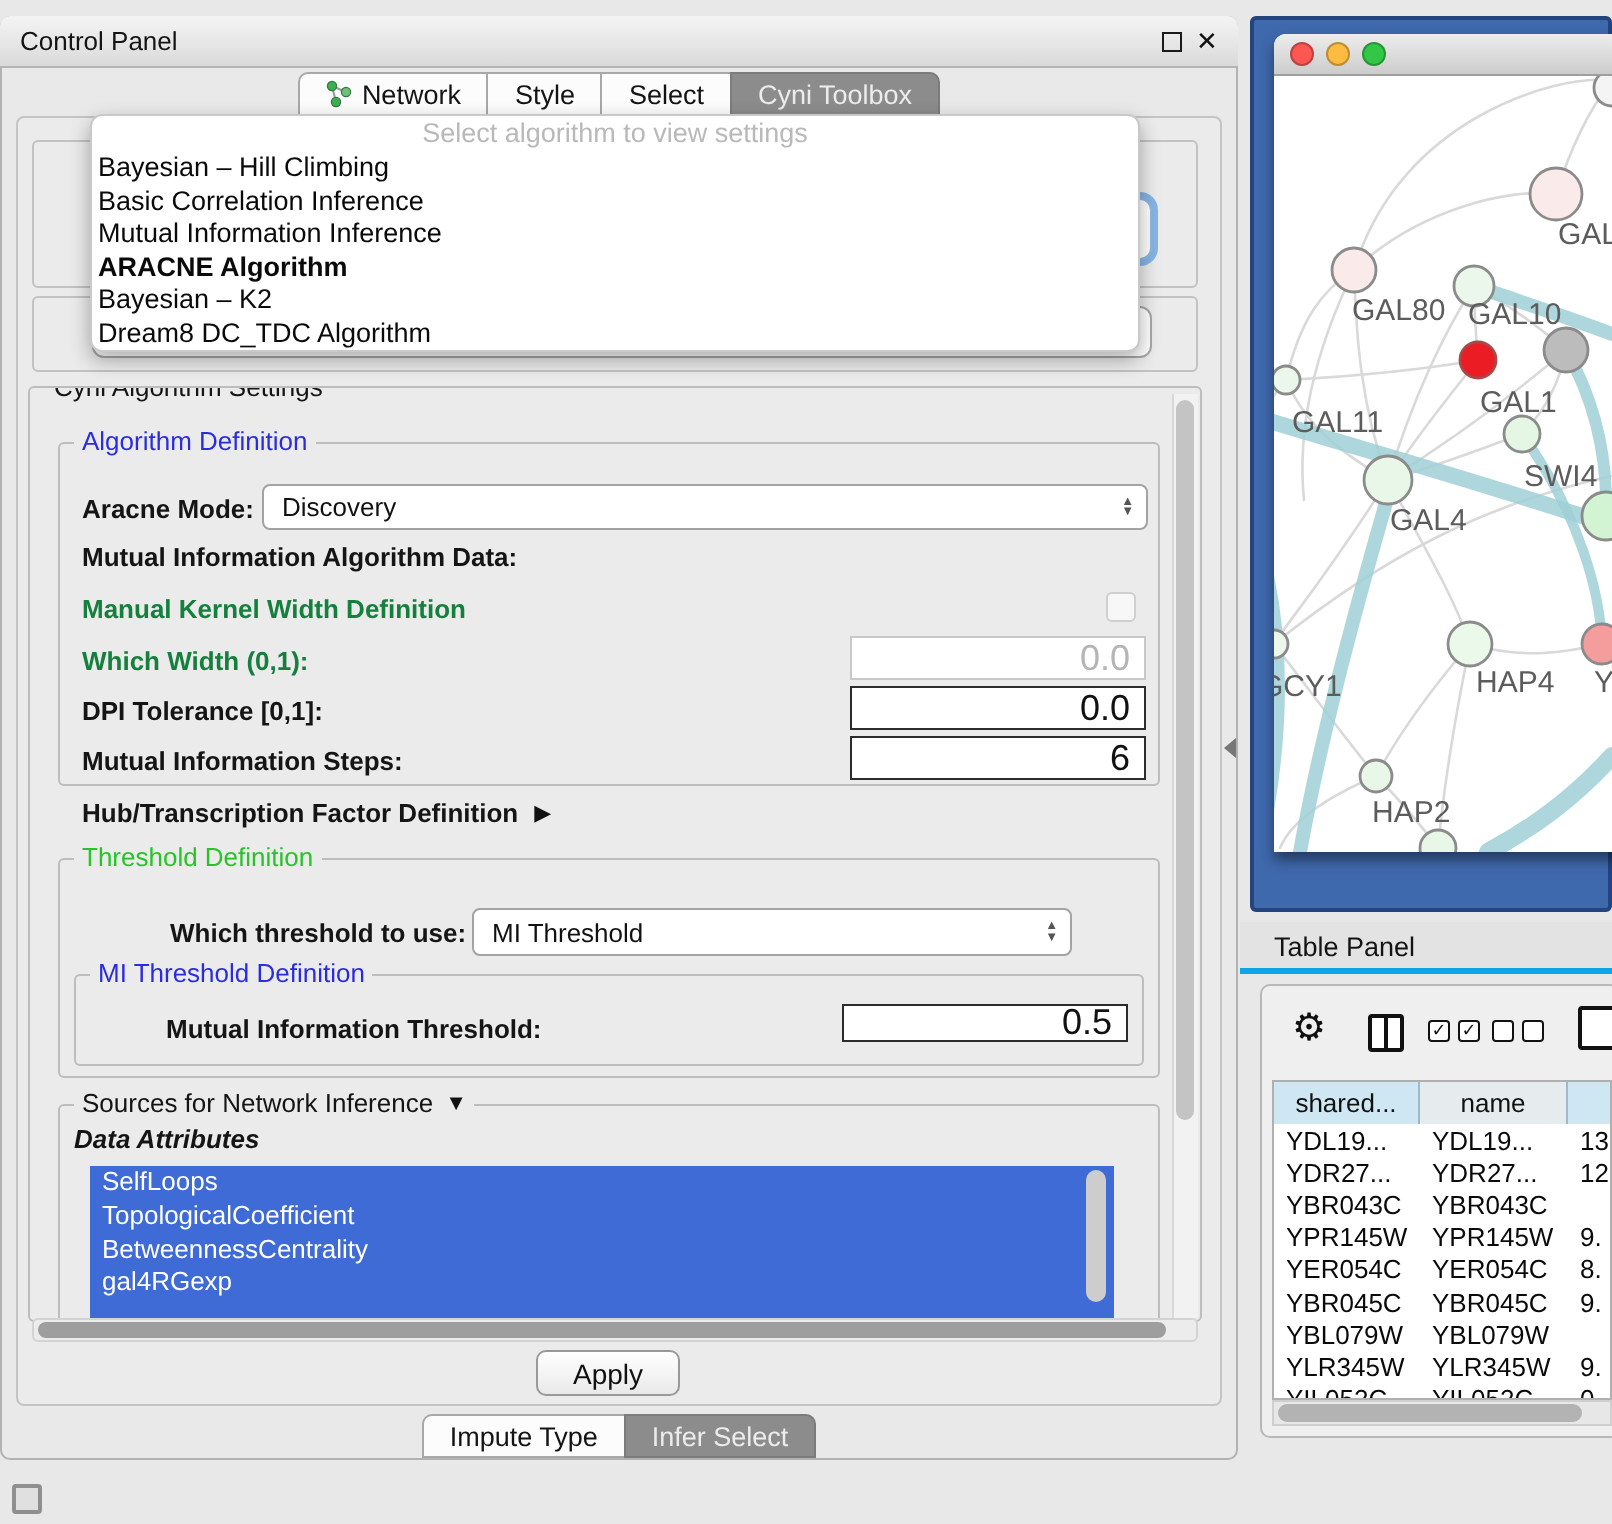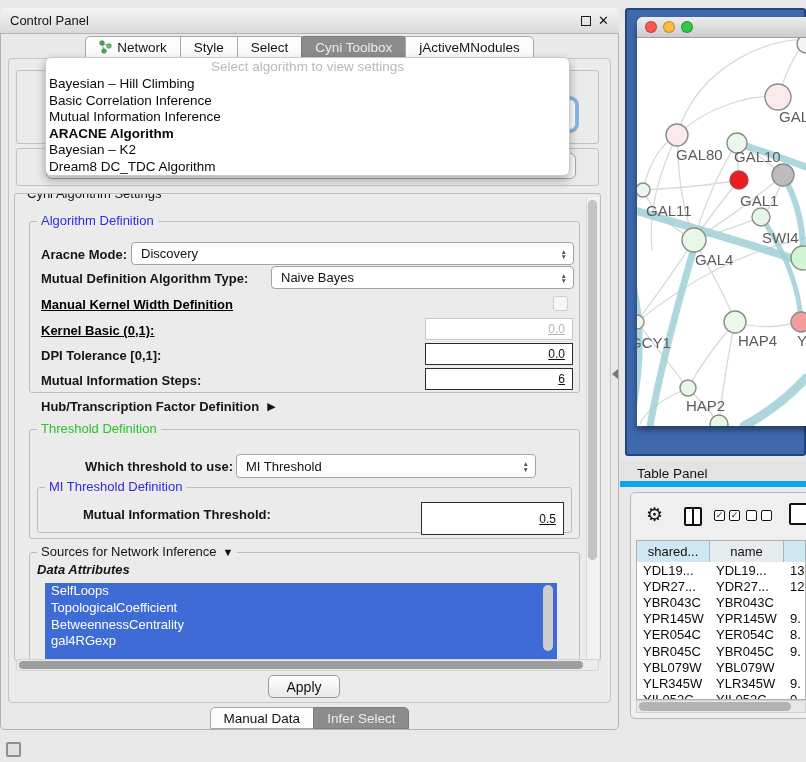--- a/index.html
+++ b/index.html
@@ -41,27 +41,27 @@
   .pp-item { height:16.6px; line-height:16.6px; font-size:13.5px; padding-left:3px; color:#0a0a0a; white-space:nowrap; }
   .pp-item.bold { font-weight:bold; }
 
   
   .grp { position:absolute; border:1px solid #bdbdbd; border-radius:3px; }
   .grp-t { position:absolute; font-size:13px; background:#ebebeb; padding:0 4px; white-space:nowrap; color:#141414; display:flex; align-items:center; gap:6px; }
   .grp-t.blue { color:#2b2be0; }
   .grp-t.green { color:#27c427; }
   .settings { overflow:hidden; background:#ebebeb; }
   .lbl { position:absolute; font-size:13px; font-weight:bold; color:#151515; white-space:nowrap; }
-  .lbl.dis { color:#000000;text-decoration:underline; }
+  .lbl.dis { color:#15803d; }
   .combo { position:absolute; background:#fff; border:1px solid #a3a3a3; border-radius:4px; font-size:13px; color:#111;
            display:flex; align-items:center; padding-left:9px; }
   .stepper { position:absolute; right:6px; top:50%; transform:translateY(-50%); display:flex; flex-direction:column; align-items:center;
              color:#555; font-size:6.5px; line-height:5.5px; }
-  .field { position:absolute; background:#fff; border:1.5px solid #2c2c2c; font-size:12px; color:#111;
-           display:flex; align-items:center; justify-content:flex-end; padding-right:7px;text-decoration:underline; }
+  .field { position:absolute; background:#fff; border:1.5px solid #2c2c2c; font-size:18px; color:#111;
+           display:flex; align-items:center; justify-content:flex-end; padding-right:7px; }
   .field.dis { border:1px solid #c8c8c8; color:#b5b5b5; }
   .checkbox { position:absolute; width:15px; height:15px; background:#f7f7f7; border:1px solid #cfcfcf; border-radius:3px; }
   .tri { font-size:11px; color:#111; }
 
   .src-list { position:absolute; left:44px; top:582px; width:512px; height:79px; background:#fff; overflow:hidden; }
   .src-item { height:16.8px; line-height:16.8px; background:#3f6bd7; color:#fff; font-size:13px; padding-left:6px; white-space:nowrap; }
   .src-scroll { position:absolute; left:542px; top:584px; width:11px; height:74px; }
   .src-thumb { position:absolute; left:0; top:0; width:10px; height:66px; background:#cdcdcd; border-radius:5px; }
 
   .vscroll { position:absolute; left:585px; top:196px; width:13px; height:462px; background:#f2f2f2; border-left:1px solid #d8d8d8; }
@@ -79,21 +79,21 @@
   
   .blue-frame { position:absolute; left:625px; top:8px; width:181px; height:448px; background:#3f69ad; border:2px solid #23447c; border-radius:3px; }
   .mac-win { position:absolute; left:637px; top:17px; width:180px; height:409px; background:#fff; border-radius:6px 0 0 0;
              box-shadow:0 4px 7px rgba(0,0,0,.45); }
   .mac-titlebar { position:absolute; left:637px; top:17px; width:180px; height:21px; background:linear-gradient(#ededed,#cccccc);
                   border-bottom:1px solid #9f9f9f; border-radius:6px 0 0 0; }
   .light { position:absolute; top:21px; width:12px; height:12px; border-radius:50%; border:1px solid rgba(0,0,0,.25); }
   .net-canvas { position:absolute; left:637px; top:38px; width:169px; height:388px; overflow:hidden; background:#fff; }
 
   
-  .tp-bar { position:absolute; left:620px; top:461px; width:186px; height:26px; background:#e3e3e3; border-bottom:6px solid #0ea5e9; }
+  .tp-bar { position:absolute; left:620px; top:461px; width:186px; height:26px; background:#e3e3e3; border-bottom:3px solid #0ea5e9; }
   .tp-title { position:absolute; left:17px; top:0; line-height:25px; font-size:13.5px; color:#141414; }
   .tp-win { position:absolute; left:630px; top:492px; width:180px; height:227px; background:#efefef; border:1px solid #b8b8b8; border-radius:5px; }
   .gear { position:absolute; left:646px; top:503px; font-size:19px; color:#111; }
   .col-icon { position:absolute; left:684px; top:507px; width:18px; height:19px; border:2px solid #111; border-radius:2px; background:#fff; }
   .col-icon::after { content:""; position:absolute; left:6px; top:0; width:2px; height:15px; background:#111; }
   .chk-pair { position:absolute; top:510px; display:flex; gap:4px; }
   .chk { width:11px; height:11px; border:1.5px solid #111; border-radius:2px; font-size:9px; line-height:9px; text-align:center; color:#111; background:#fff; }
   .doc-icon { position:absolute; left:789px; top:503px; width:24px; height:22px; border:2px solid #111; border-radius:2px; background:#fff; }
 
   .tbl { position:absolute; left:636px; top:540px; width:170px; height:160px; background:#fff; border:1px solid #b0b0b0; overflow:hidden; }
@@ -130,23 +130,20 @@
       </div>
       <div class="tab">
         <span>Style</span>
       </div>
       <div class="tab">
         <span>Select</span>
       </div>
       <div class="tab sel">
         <span>Cyni Toolbox</span>
       </div>
-      <div class="tab">
-        <span>jActiveMNodules</span>
-      </div>
     </div>
 
   <div class="cp-content"></div>
 
   <div class="frag1"></div>
   <div class="frag-combo1"></div>
   <div class="frag2"></div>
   <div class="frag-combo2"></div>
 
   <div class="popup">
@@ -167,33 +164,26 @@
 
     <div class="lbl" style="left:26px; top:53px;">Aracne Mode:</div>
     <div class="combo" style="left:116px; top:48px; width:443px; height:23px;">
       <span>Discovery</span>
       <span class="stepper">
           <span>▲</span>
           <span>▼</span>
         </span>
     </div>
 
-    <div class="lbl" style="left:26px; top:77px;">Mutual Definition Algorithm Type:</div>
-    <div class="combo" style="left:256px; top:72px; width:303px; height:23px;">
-      <span>Naive Bayes</span>
-      <span class="stepper">
-          <span>▲</span>
-          <span>▼</span>
-        </span>
-    </div>
+    <div class="lbl" style="left:26px; top:77px;">Mutual Information Algorithm Data:</div>
 
     <div class="lbl dis" style="left:26px; top:103px;">Manual Kernel Width Definition</div>
     <div class="checkbox" style="left:538px; top:102px;"></div>
 
-    <div class="lbl dis" style="left:26px; top:129px;">Kernel Basic (0,1):</div>
+    <div class="lbl dis" style="left:26px; top:129px;">Which Width (0,1):</div>
     <div class="field dis" style="left:410px; top:124px; width:148px; height:22px;">0.0</div>
 
     <div class="lbl" style="left:26px; top:154px;">DPI Tolerance [0,1]:</div>
     <div class="field" style="left:410px; top:149px; width:148px; height:22px;">0.0</div>
 
     <div class="lbl" style="left:26px; top:179px;">Mutual Information Steps:</div>
     <div class="field" style="left:410px; top:174px; width:148px; height:22px;">6</div>
 
     <div class="lbl" style="left:26px; top:205px; display:flex; gap:8px; align-items:center;">
       <span>Hub/Transcription Factor Definition</span>
@@ -205,21 +195,21 @@
     <div class="combo" style="left:221px; top:260px; width:300px; height:24px;">
       <span>MI Threshold</span>
       <span class="stepper">
           <span>▲</span>
           <span>▼</span>
         </span>
     </div>
 
     <div class="grp" style="left:22px; top:293px; width:535px; height:46px;"></div>
     <div class="lbl" style="left:32px; top:313px;margin-left:36px;">Mutual Information Threshold:</div>
-    <div class="field" style="left:406px; top:308px; width:143px; height:33px;">0.5</div>
+    <div class="field" style="left:406px; top:308px; width:143px; height:19px;">0.5</div>
 
     <div class="grp" style="left:14px; top:358px; width:551px; height:130px;"></div>
     <div class="lbl" style="left:22px; top:368px;font-style:italic;">Data Attributes</div>
 
     <div class="src-list" style="left:30px; top:389px;" id="src-list">
         <div class="src-item">SelfLoops</div>
         <div class="src-item">TopologicalCoefficient</div>
         <div class="src-item">BetweennessCentrality</div>
         <div class="src-item">gal4RGexp</div>
         <div class="src-item"></div>
@@ -240,21 +230,21 @@
     <div class="vscroll" style="left:571px; top:3px; height:462px;"></div>
     <div class="vthumb" style="left:573px; top:6px;"></div>
   </div>
 
   <div class="hscroll"></div>
   <div class="hthumb"></div>
 
   <div class="apply-btn">Apply</div>
 
   <div class="bottom-tabs" id="bottom-tabs">
-      <div class="tab">Manual Data</div>
+      <div class="tab">Impute Type</div>
       <div class="tab sel">Infer Select</div>
     </div>
 
   <div class="mini-icon"></div>
   <div class="sash"></div>
 
   <div class="blue-frame"></div>
   <div class="mac-win"></div>
   <div class="mac-titlebar"></div>
   <div class="light" style="left: 645px; background: rgb(252, 87, 83);"></div>

